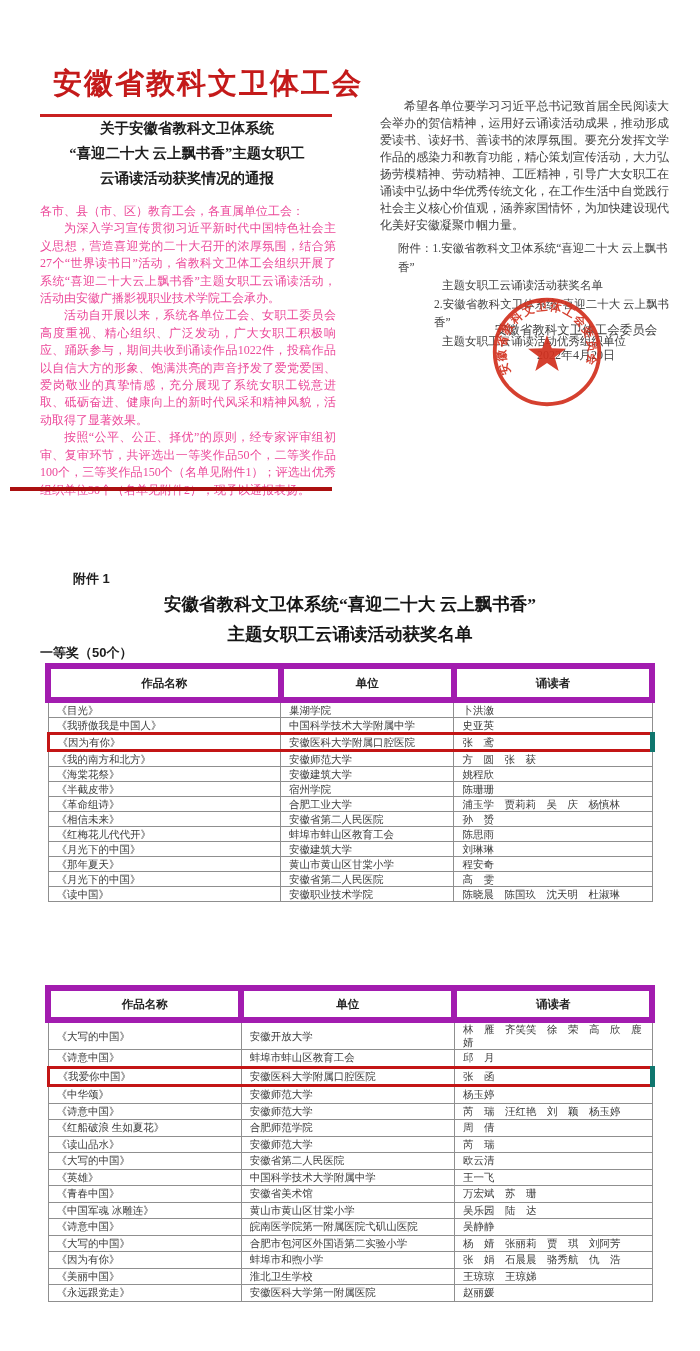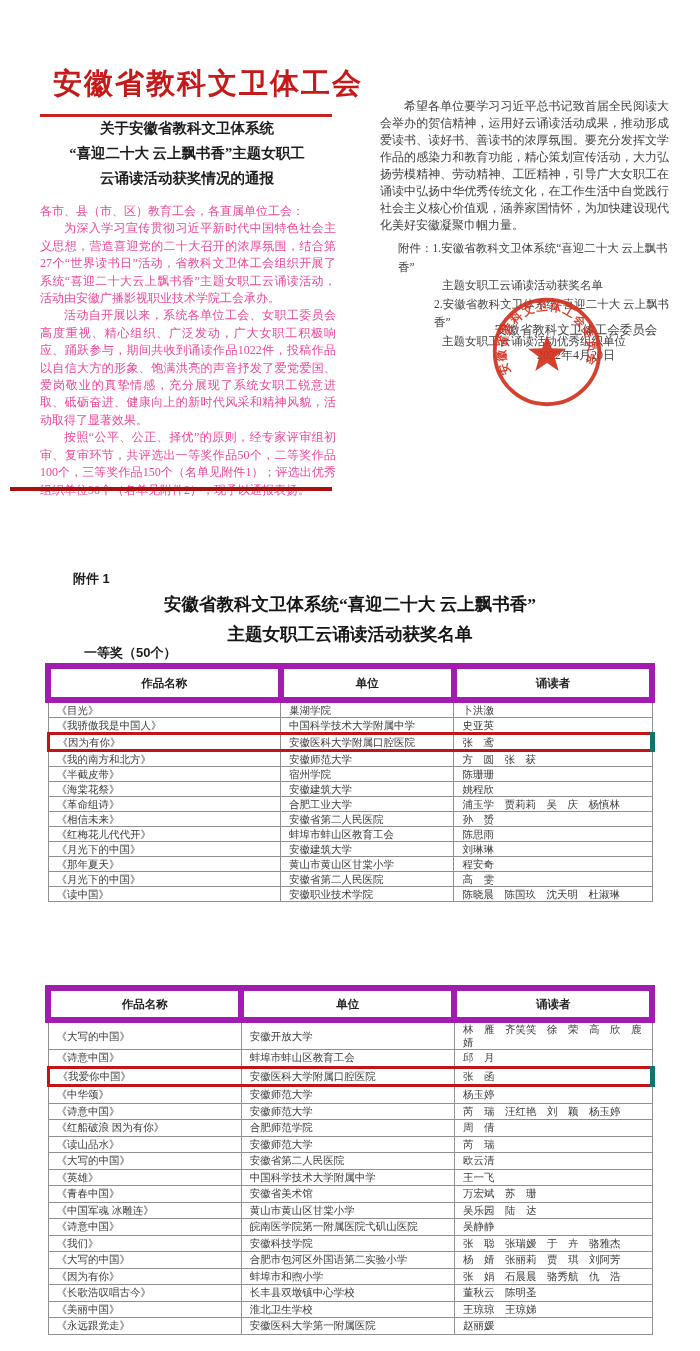--- a/index.html
+++ b/index.html
@@ -37,21 +37,21 @@
   .sig-date{position:absolute;left:372px;top:347px;width:300px;padding-left:54px;
             text-align:center;font-size:12px;color:#414141;}
   .stamp{position:absolute;left:490px;top:295px;width:114px;height:114px;opacity:0.92;}
 
   
   .att1-label{position:absolute;left:48px;top:570px;font-family:"Liberation Sans",sans-serif;
               font-size:13px;font-weight:bold;color:#1d1d1d;margin-left:25px;}
   .att1-heading{position:absolute;left:0;top:589px;width:700px;text-align:center;
                 font-size:17.5px;font-weight:bold;color:#151515;line-height:30px;}
   .award-label{position:absolute;left:40px;top:644px;font-family:"Liberation Sans",sans-serif;
-               font-size:13px;font-weight:bold;color:#1d1d1d;margin-left:44px;}
+               font-size:13px;font-weight:bold;color:#1d1d1d;}
 
   
   table.award{position:absolute;left:45px;width:610px;border-collapse:collapse;table-layout:fixed;
               font-size:10.5px;color:#3b3b3b;}
   #tbl0{top:663px;}
   #tbl1{top:985px;}
   table.award th{font-family:"Liberation Sans",sans-serif;font-weight:600;font-size:11.5px;
                  color:#222;text-align:center;border:6px solid #a21caf;background:#fff;}
   #tbl0 th{height:26px;}
   #tbl1 th{height:24px;}
@@ -145,28 +145,28 @@
           <td>《因为有你》</td>
           <td>安徽医科大学附属口腔医院</td>
           <td>张　鸢</td>
         </tr>
         <tr>
           <td>《我的南方和北方》</td>
           <td>安徽师范大学</td>
           <td>方　圆　张　获</td>
         </tr>
         <tr>
+          <td>《海棠花祭》</td>
+          <td>安徽建筑大学</td>
+          <td>姚程欣</td>
+        </tr>
+        <tr>
           <td>《半截皮带》</td>
           <td>宿州学院</td>
           <td>陈珊珊</td>
-        </tr>
-        <tr>
-          <td>《海棠花祭》</td>
-          <td>安徽建筑大学</td>
-          <td>姚程欣</td>
         </tr>
         <tr>
           <td>《革命组诗》</td>
           <td>合肥工业大学</td>
           <td>浦玉学　贾莉莉　吴　庆　杨慎林</td>
         </tr>
         <tr>
           <td>《相信未来》</td>
           <td>安徽省第二人民医院</td>
           <td>孙　赟</td>
@@ -231,21 +231,21 @@
           <td>《中华颂》</td>
           <td>安徽师范大学</td>
           <td>杨玉婷</td>
         </tr>
         <tr>
           <td>《诗意中国》</td>
           <td>安徽师范大学</td>
           <td>芮　瑞　汪红艳　刘　颖　杨玉婷</td>
         </tr>
         <tr>
-          <td>《红船破浪 因为有你》</td>
+          <td>《红船破浪 生如夏花》</td>
           <td>合肥师范学院</td>
           <td>周　倩</td>
         </tr>
         <tr>
           <td>《读山品水》</td>
           <td>安徽师范大学</td>
           <td>芮　瑞</td>
         </tr>
         <tr>
           <td>《大写的中国》</td>
@@ -266,40 +266,30 @@
           <td>《中国军魂 冰雕连》</td>
           <td>黄山市黄山区甘棠小学</td>
           <td>吴乐园　陆　达</td>
         </tr>
         <tr>
           <td>《诗意中国》</td>
           <td>皖南医学院第一附属医院弋矶山医院</td>
           <td>吴静静</td>
         </tr>
         <tr>
-          <td>《我们》</td>
-          <td>安徽科技学院</td>
-          <td>张　聪　张瑞嫒　于　卉　骆雅杰</td>
-        </tr>
-        <tr>
           <td>《大写的中国》</td>
           <td>合肥市包河区外国语第二实验小学</td>
           <td>杨　婧　张丽莉　贾　琪　刘阿芳</td>
         </tr>
         <tr>
           <td>《因为有你》</td>
           <td>蚌埠市和煦小学</td>
           <td>张　娟　石晨晨　骆秀航　仇　浩</td>
         </tr>
         <tr>
-          <td>《长歌浩叹唱古今》</td>
-          <td>长丰县双墩镇中心学校</td>
-          <td>董秋云　陈明圣</td>
-        </tr>
-        <tr>
           <td>《美丽中国》</td>
           <td>淮北卫生学校</td>
           <td>王琼琼　王琼娣</td>
         </tr>
         <tr>
           <td>《永远跟党走》</td>
           <td>安徽医科大学第一附属医院</td>
           <td>赵丽媛</td>
         </tr>
       </tbody>

